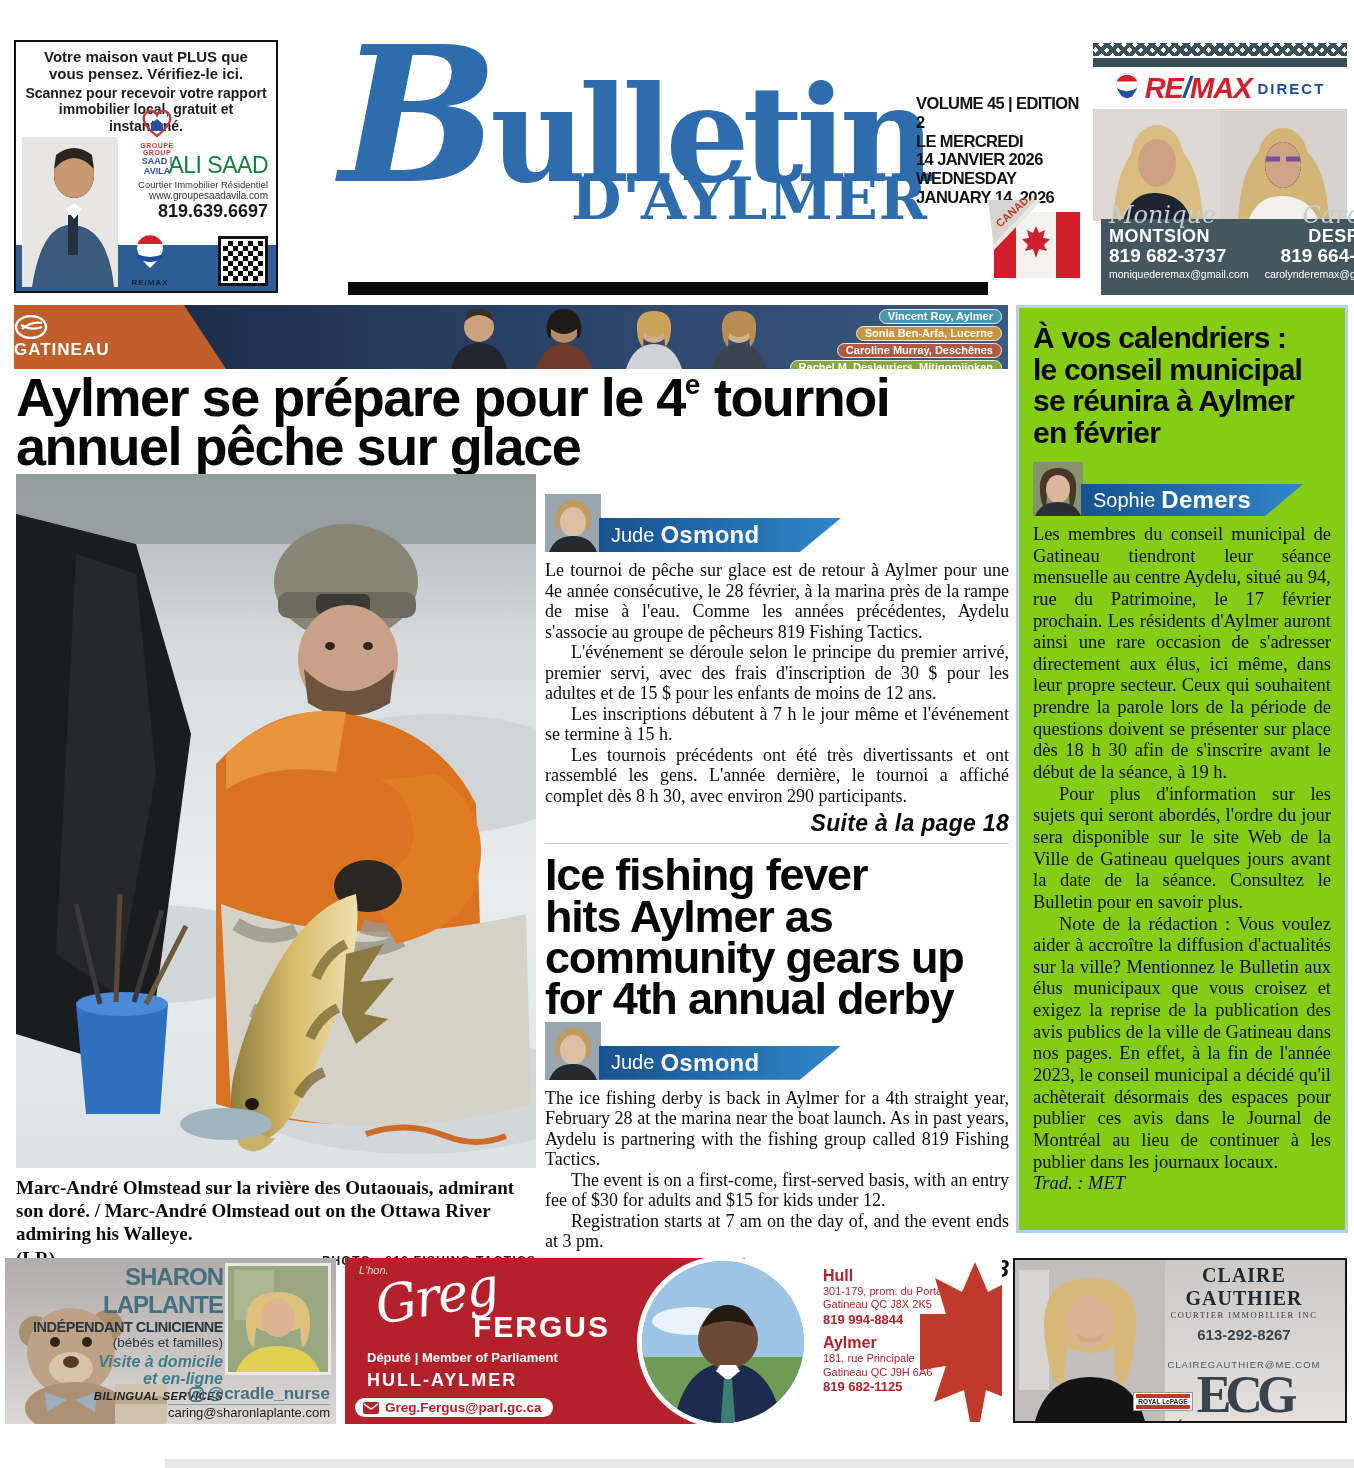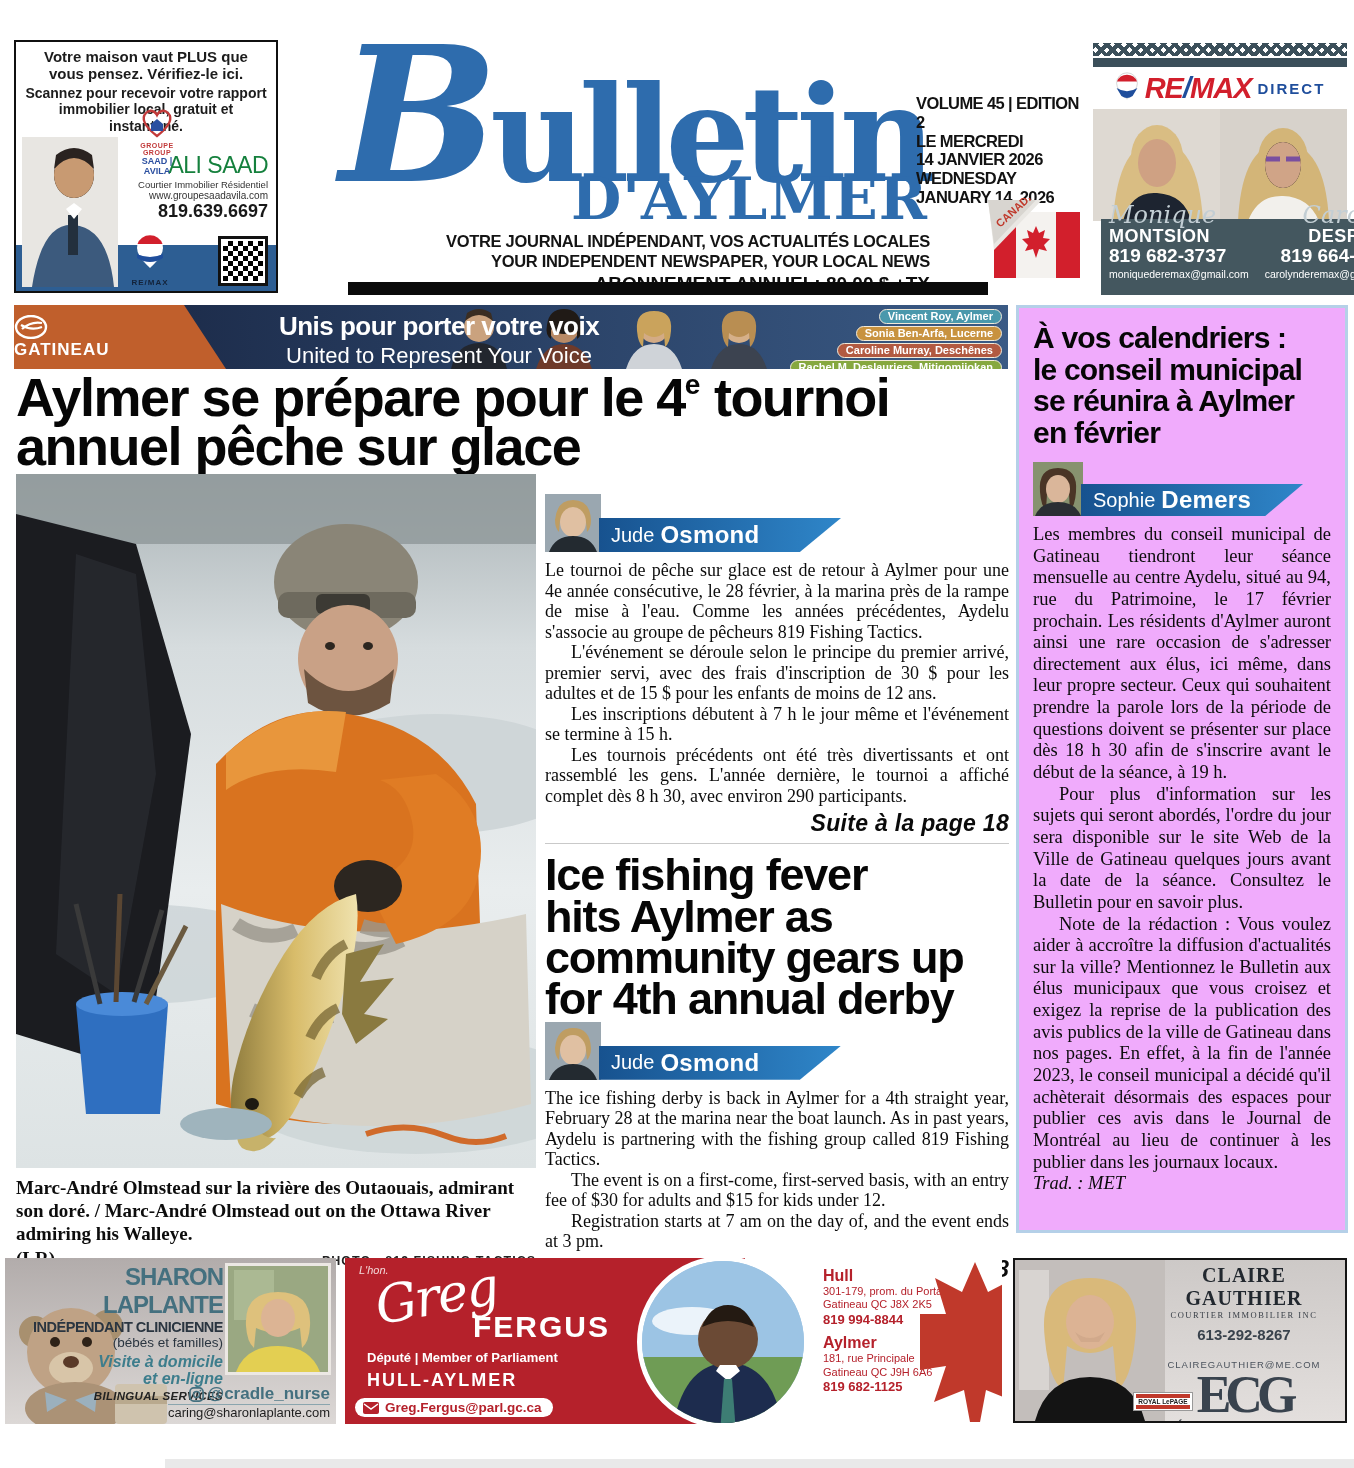--- a/index.html
+++ b/index.html
@@ -82,21 +82,21 @@
   .byline-banner{height:34px;width:230px;margin-left:-2px;background:linear-gradient(90deg,#17528f,#2f86c9);clip-path:polygon(0 0,100% 0,83% 100%,0 100%);display:flex;align-items:center;padding-left:12px;color:#fff;white-space:nowrap;}
   .byline-banner .first{font-size:20px;font-weight:400;margin-right:6px;}
   .byline-banner .last{font-size:24px;font-weight:800;letter-spacing:.3px;}
   .serif-body{font-family:"Liberation Serif",serif;font-size:18px;line-height:1.14;text-align:justify;color:#0c0c0c;}
   .serif-body p{margin:0;}
   .serif-body p.indent{text-indent:26px;}
   .jumpline{text-align:right;font-weight:800;font-style:italic;font-size:23px;letter-spacing:.3px;margin:4px 0 6px;color:#0a0a0a;}
   .col-rule{border:none;border-top:1.5px solid #c9c9c9;margin:6px 0 10px;}
   .headline-en{font-weight:800;font-size:45px;line-height:.92;letter-spacing:-1.2px;color:#060606;white-space:pre-line;margin-bottom:2px;}
   
-  .sidebar{left:1016px;top:305px;width:332px;height:928px;border:3px solid #b5d0e8;box-sizing:border-box;background:#f0abfc;padding:14px 14px 0;overflow:hidden;}
+  .sidebar{left:1016px;top:305px;width:332px;height:928px;border:3px solid #b5d0e8;box-sizing:border-box;background:#84cc16;padding:14px 14px 0;overflow:hidden;}
   .sb-headline{font-weight:800;font-size:30px;line-height:1.05;letter-spacing:-.8px;color:#060606;white-space:pre-line;}
   .sidebar .byline{margin:14px 0 8px;}
   .sidebar .byline .headshot{width:50px;height:54px;}
   .sidebar .byline-banner{width:210px;height:32px;}
   .sidebar .serif-body{font-size:18.5px;line-height:1.17;}
   .trad{font-style:italic;}
   
   .ad-sharon{left:5px;top:1258px;width:331px;height:166px;background:linear-gradient(180deg,#b2acab,#dcd8d6);overflow:hidden;}
   .sh-text{position:absolute;left:6px;top:5px;width:212px;text-align:right;z-index:2;}
   .sh-name{font-size:24px;font-weight:800;letter-spacing:-1px;color:#44707f;}
@@ -179,25 +179,20 @@
       <div class="qr-inner"></div>
     </div>
 </div>
 
 <div class="abs masthead">
   <div class="bd-row">
     <span class="bd-initial">B</span>
       <span class="bd-rest">ulletin</span>
   </div>
   <div class="bd-sub">D'AYLMER</div>
-  <div class="bd-taglines">
-    <div class="bd-tag">VOTRE JOURNAL INDÉPENDANT, VOS ACTUALITÉS LOCALES</div>
-    <div class="bd-tag">YOUR INDEPENDENT NEWSPAPER, YOUR LOCAL NEWS</div>
-    <div class="bd-sub-price">ABONNEMENT ANNUEL: 80,00 $ +TX</div>
-  </div>
 </div>
 <div class="abs bd-bar"></div>
 <div class="abs vol-block">
   <div>VOLUME 45 | EDITION 2</div>
   <div>LE MERCREDI</div>
   <div>14 JANVIER 2026</div>
   <div>WEDNESDAY</div>
   <div>JANUARY 14, 2026</div>
 </div>
 <svg class="abs flag" viewBox="0 0 96 86">
@@ -281,24 +276,20 @@
         </g>
     </svg>
   </div>
   <div class="gat-orange">
     <svg width="34" height="24" viewBox="0 0 34 24">
       <ellipse cx="17" cy="12" rx="15" ry="11" fill="none" stroke="#fff" stroke-width="2.4"></ellipse>
       <path d="M8 14 q9 -8 20 -6 M7 10 q10 6 21 2" stroke="#fff" stroke-width="2.2" fill="none"></path>
     </svg>
     <div class="gat-name">GATINEAU</div>
   </div>
-  <div class="gat-slogans">
-    <div class="gat-fr">Unis pour porter votre voix</div>
-    <div class="gat-en">United to Represent Your Voice</div>
-  </div>
   <div class="pills">
     <div class="pill-row" style="padding-right:78px;">
         <span class="pill" style="background:#4a98ac;">Vincent Roy, Aylmer</span>
       </div>
     <div class="pill-row" style="padding-right:14px;">
         <span class="pill" style="background:#c8923f;">Sonia Ben-Arfa, Lucerne</span>
       </div>
     <div class="pill-row" style="padding-right:48px;">
         <span class="pill" style="background:#b25a41;">Caroline Murray, Deschênes</span>
       </div>

